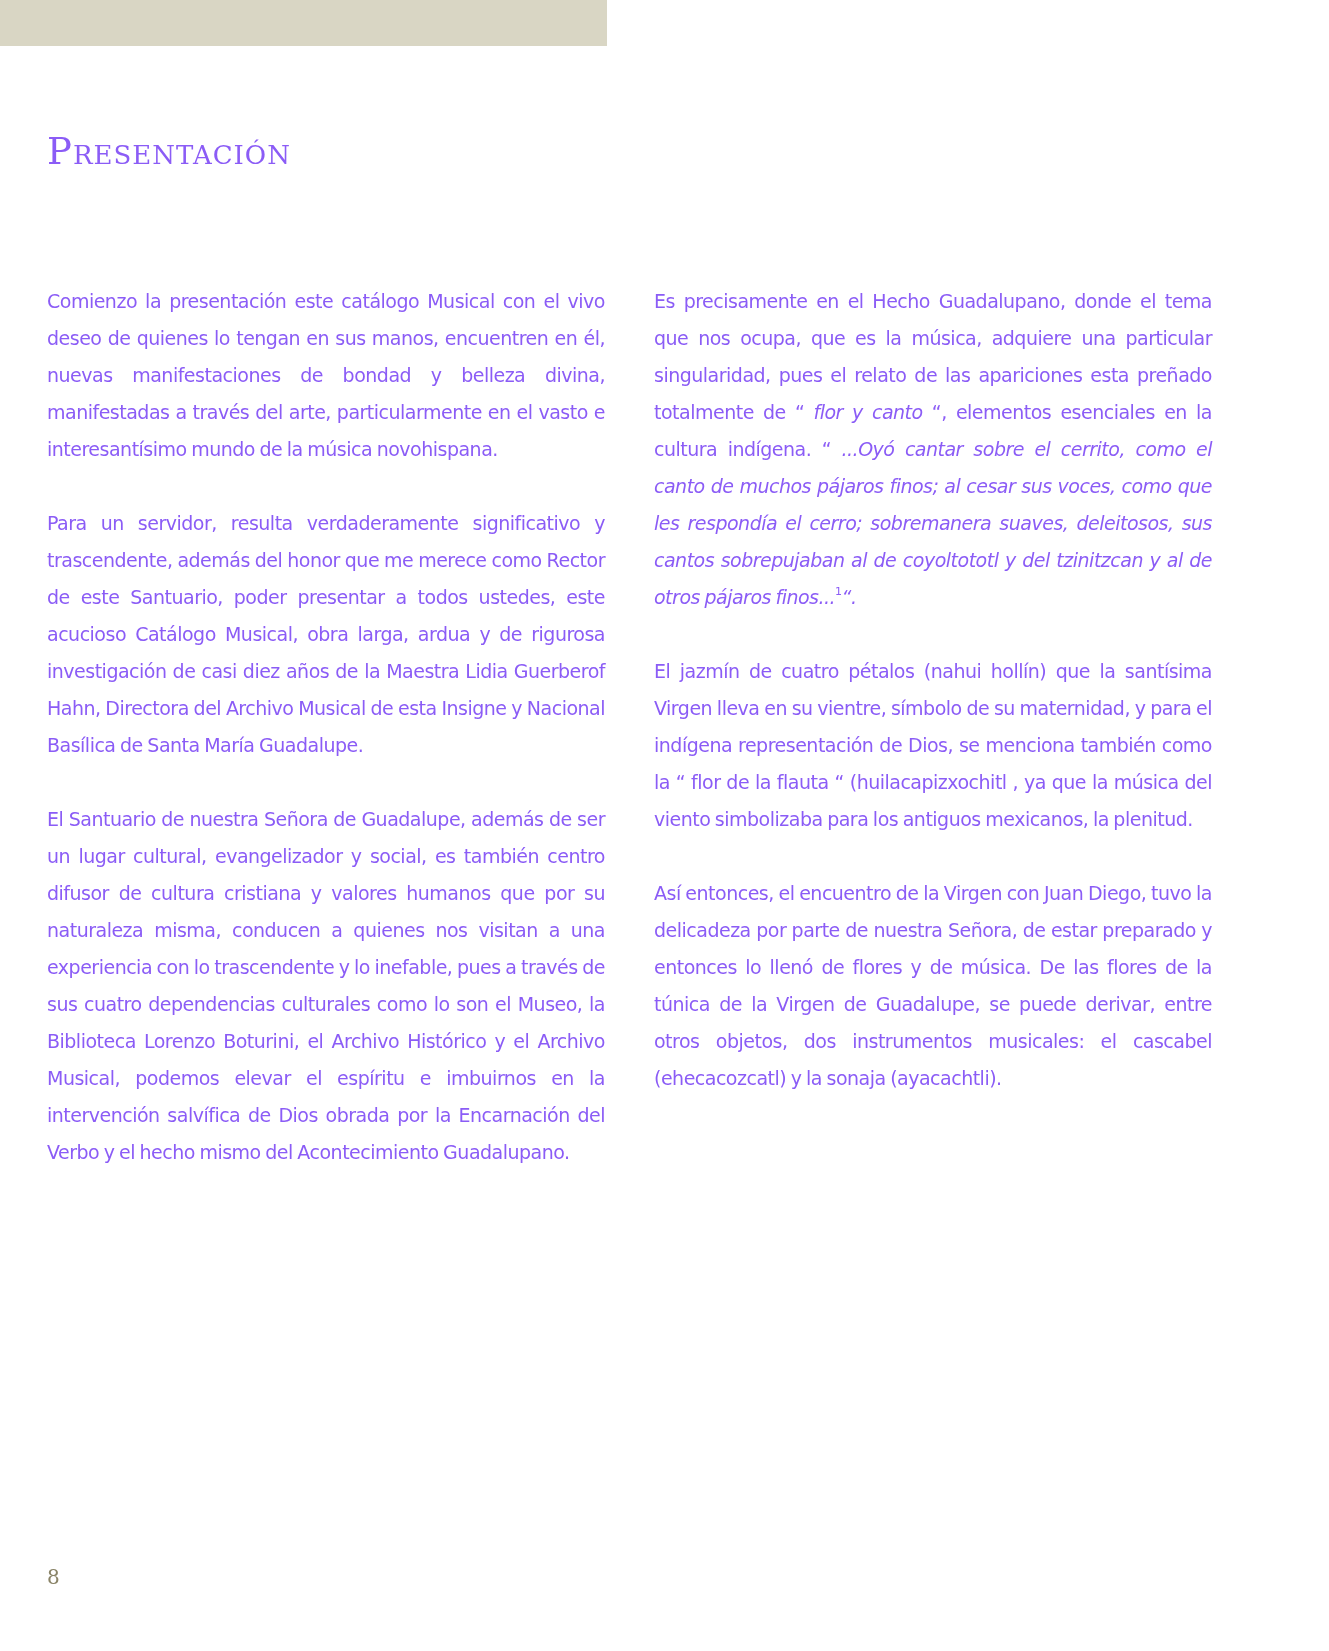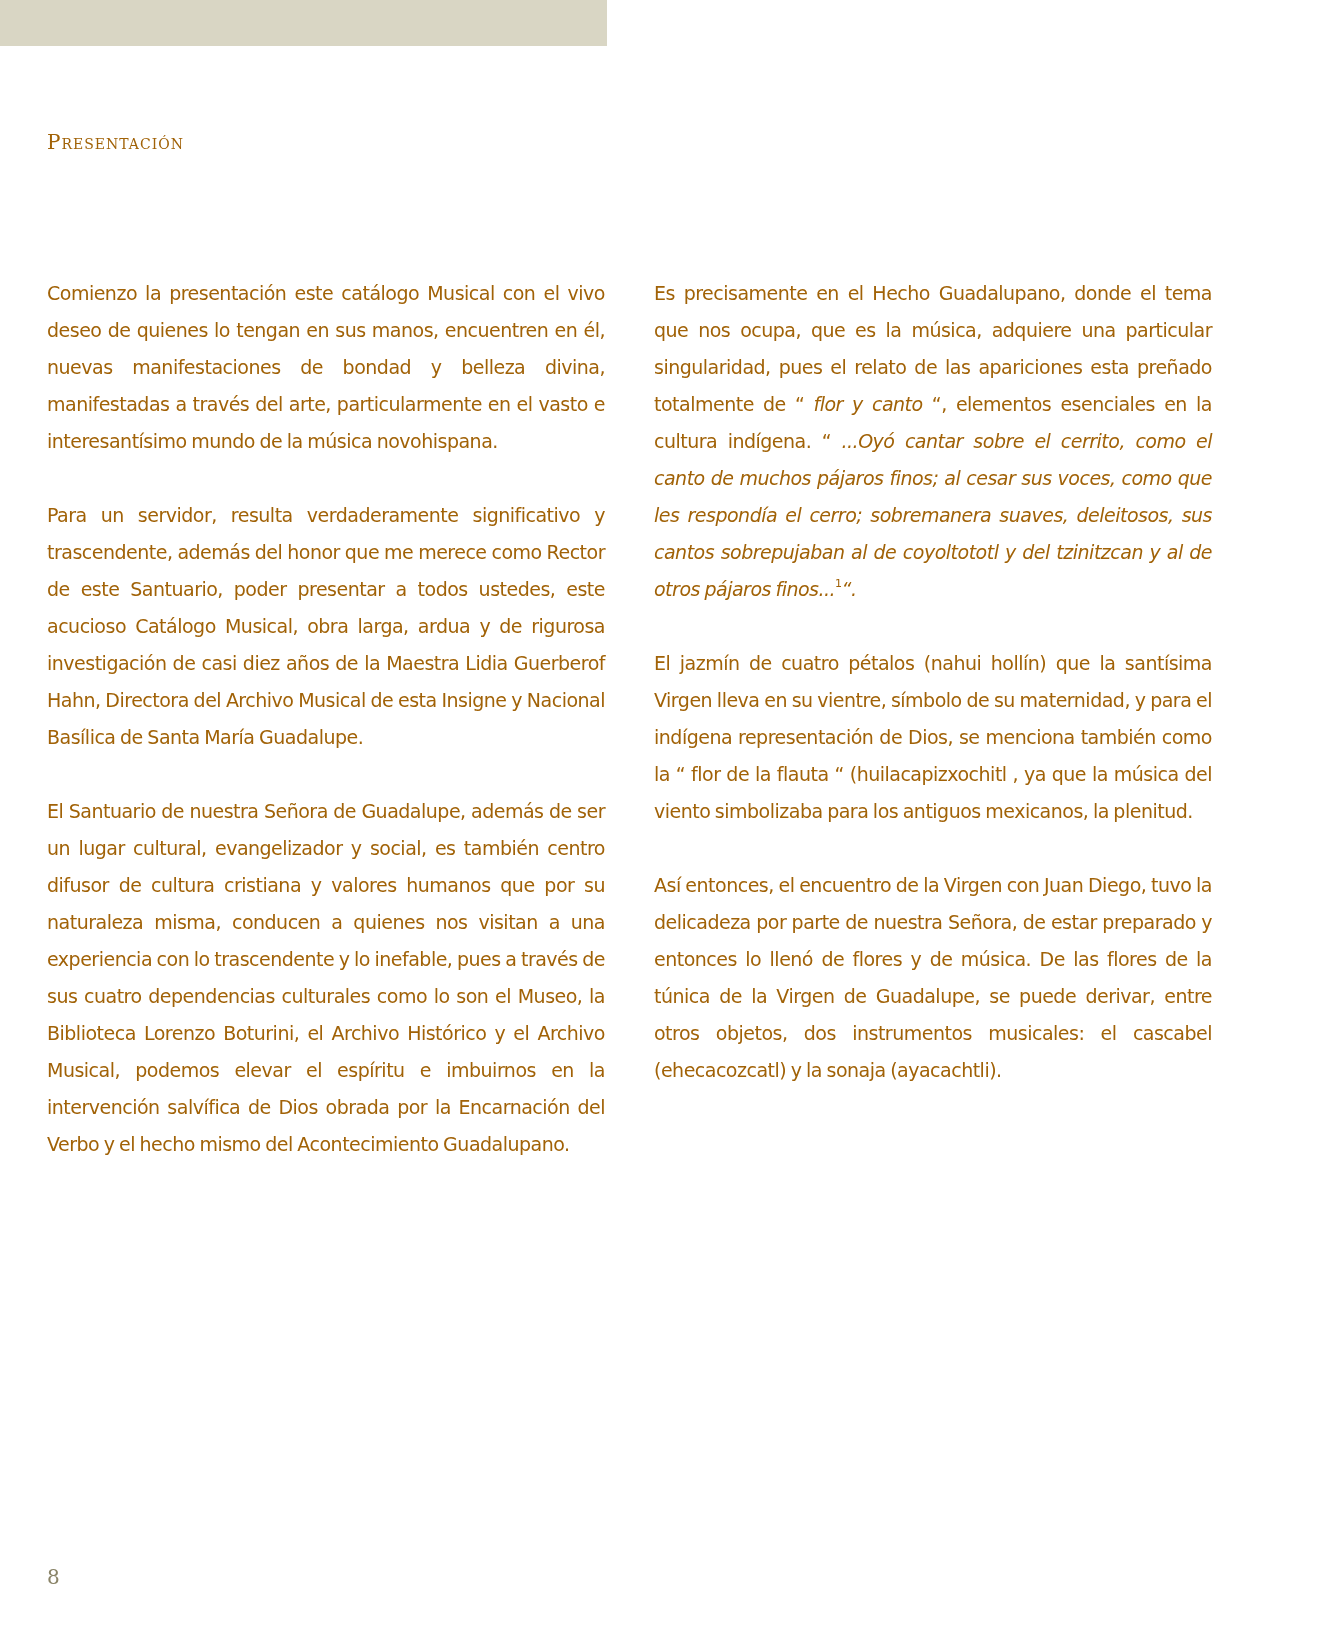--- a/index.html
+++ b/index.html
@@ -8,26 +8,26 @@
     background: #ffffff;
     font-family: "DejaVu Sans", sans-serif;
   }
   .top-band {
     position: absolute; left: 0; top: 0; width: 607px; height: 46px;
     background: #d9d6c4;
   }
   .title {
     position: absolute; left: 47px; top: 130px; margin: 0;
     font-family: "DejaVu Serif", serif; font-weight: normal;
-    font-size: 20px; color: #a16207; font-variant: small-caps;
+    font-size: 37px; color: #8b5cf6; font-variant: small-caps;
     letter-spacing: 1px;
   }
   .col {
-    position: absolute; top: 275px; width: 558px;
-    font-size: 19px; line-height: 37px; color: #a16207;
+    position: absolute; top: 283px; width: 558px;
+    font-size: 19px; line-height: 37px; color: #8b5cf6;
     text-align: justify;
     font-family: "DejaVu Sans", sans-serif;
     letter-spacing: -0.5px;
     word-spacing: -1px;
   }
   .col-left { left: 47px; }
   .col-right { left: 654px; }
   .col p { margin: 0 0 37px 0; }
   .col em { }
   .col sup { font-size: 11px; line-height: 0; vertical-align: 9px; }

